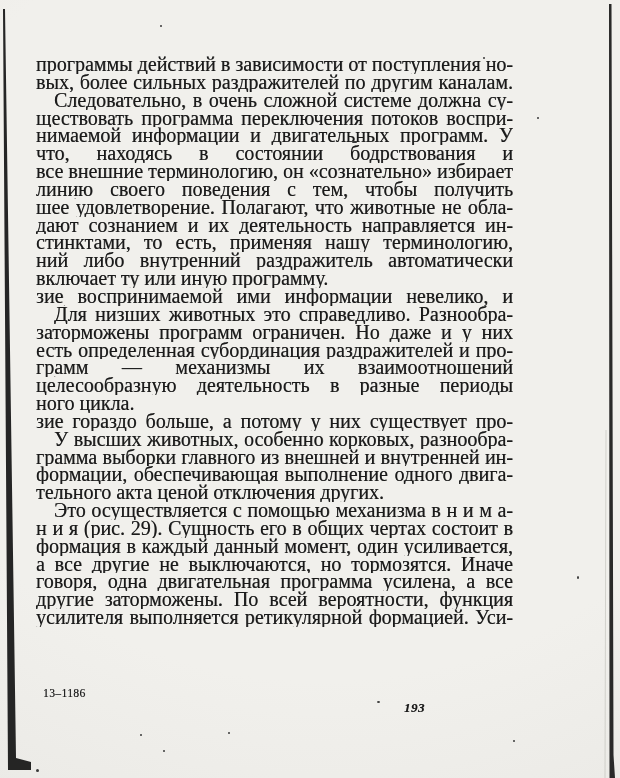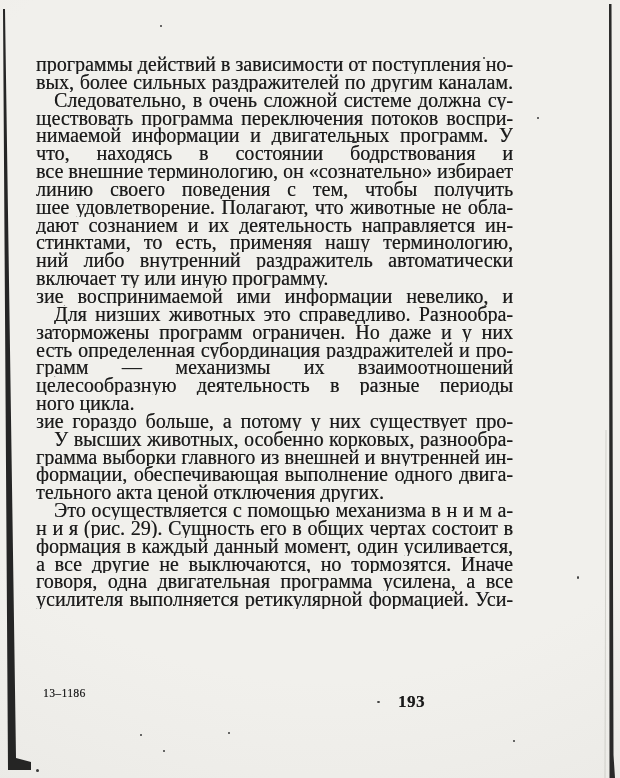--- a/index.html
+++ b/index.html
@@ -35,22 +35,22 @@
   #footer-row {
     position: absolute; left: 0; top: 684px; width: 528px; height: 22px;
     color: var(--ink, #1a1a1a);
   }
   #print-code {
     position: absolute; left: 43px; top: 3px;
     font-size: 11.5px; letter-spacing: 0.4px;
     text-shadow: 0.3px 0 0 rgba(25,25,25,0.6);
   }
   #page-number {
-    position: absolute; right: 103px; top: 8px;
-    font-size: 17px; font-weight: 700;
+    position: absolute; right: 103px; top: 16px;
+    font-size: 13px; font-style: italic; font-weight: 700;
     letter-spacing: 0.5px;
     text-shadow: 0.3px 0 0 rgba(25,25,25,0.6);
   }
   #edges { position: absolute; inset: 0; pointer-events: none; }
   .speck { position: absolute; background: #3a3a3a; border-radius: 50%; }
 </style>
 </head>
 <body>
 
 <div id="page">
@@ -79,20 +79,21 @@
       <div class="line">зие гораздо больше, а потому у них существует про-</div>
       <div class="line indent">У высших животных, особенно корковых, разнообра-</div>
       <div class="line">грамма выборки главного из внешней и внутренней ин-</div>
       <div class="line">формации, обеспечивающая выполнение одного двига-</div>
       <div class="line end">тельного акта ценой отключения других.</div>
       <div class="line indent">Это осуществляется с помощью механизма в н и м а-</div>
       <div class="line">н и я (рис. 29). Сущность его в общих чертах состоит в</div>
       <div class="line">формация в каждый данный момент, один усиливается,</div>
       <div class="line">а все другие не выключаются, но тормозятся. Иначе</div>
       <div class="line">говоря, одна двигательная программа усилена, а все</div>
+      <div class="line">другие заторможены. По всей вероятности, функция</div>
       <div class="line">усилителя выполняется ретикулярной формацией. Уси-</div>
     </div>
 
   <div id="footer-row">
     <span id="print-code">13–1186</span>
     <span id="page-number">193</span>
   </div>
 
   <svg id="edges" width="620" height="778" viewBox="0 0 620 778">
     <polygon points="3,9 5,9 16,758 31,762 31,770 8,770" fill="#141414" opacity="0.92"></polygon>

